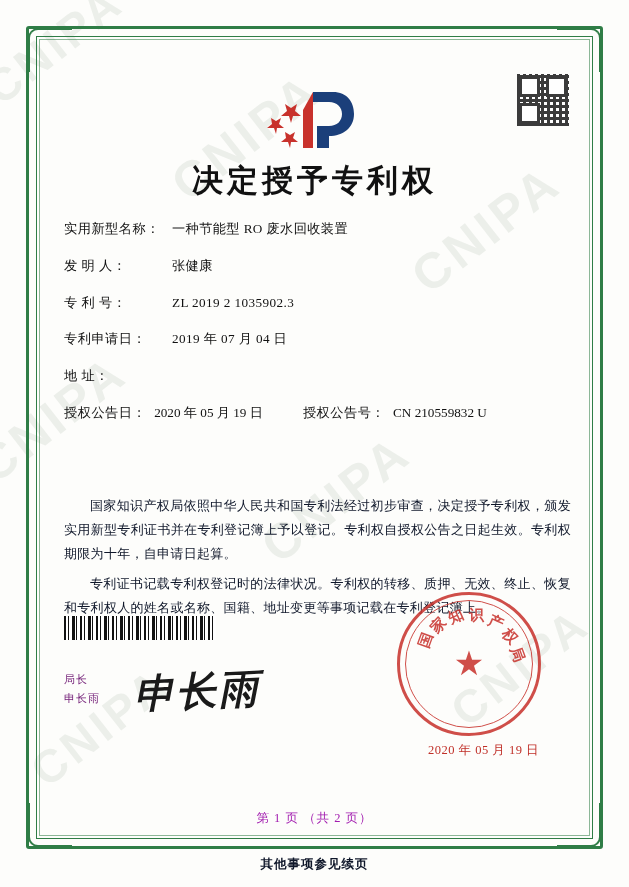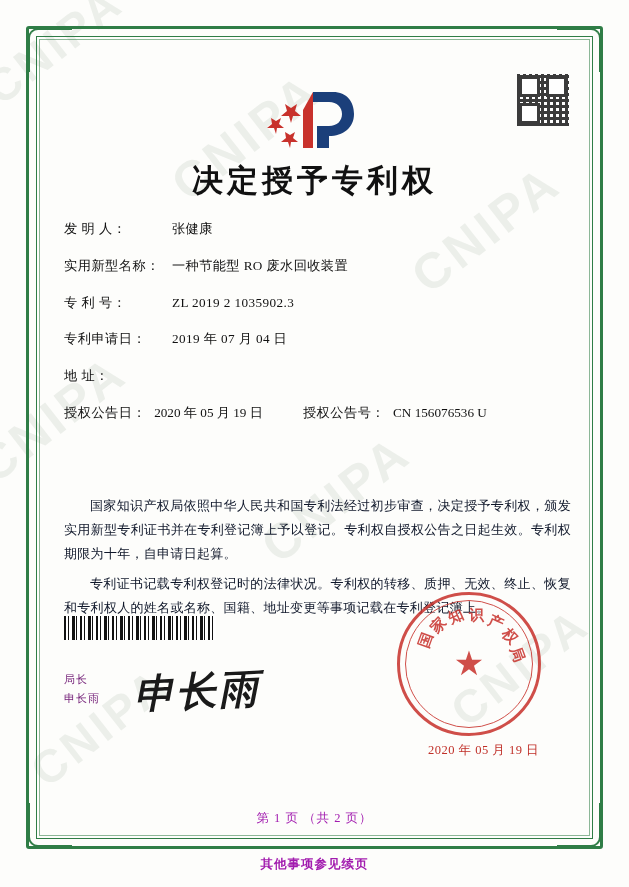--- a/index.html
+++ b/index.html
@@ -258,21 +258,21 @@
     letter-spacing: 1px;
   }
 
   .footer-note {
     position: absolute;
     left: 0; right: 0;
     bottom: 14px;
     text-align: center;
     font-size: 12.5px;
     font-weight: bold;
-    color: #a21caf;
+    color: #0f172a;
     letter-spacing: 1px;
   }
 </style>
 </head>
 <body>
 
 <div class="page">
 
   <div class="wm wm1">CNIPA</div>
   <div class="wm wm2">CNIPA</div>
@@ -307,27 +307,27 @@
         <path d="M16 32 L21 35 L26 32 L24 38 L29 42 L22 42 L21 48 L19 42 L12 42 L17 38 Z" fill="#c8322c"></path>
         <path d="M30 46 L35 49 L40 46 L38 52 L43 56 L36 56 L35 62 L33 56 L26 56 L31 52 Z" fill="#c8322c"></path>
       </svg>
     </div>
 
     <div class="title">决定授予专利权</div>
 
     <div class="fields">
 
       <div class="frow">
+        <div class="flabel">实用新型名称：</div>
+        <div class="fvalue">一种节能型 RO 废水回收装置</div>
+      </div>
+
+      <div class="frow">
         <div class="flabel">发  明  人：</div>
         <div class="fvalue">张健康</div>
-      </div>
-
-      <div class="frow">
-        <div class="flabel">实用新型名称：</div>
-        <div class="fvalue">一种节能型 RO 废水回收装置</div>
       </div>
 
       <div class="frow">
         <div class="flabel">专  利  号：</div>
         <div class="fvalue">ZL 2019 2 1035902.3</div>
       </div>
 
       <div class="frow">
         <div class="flabel">专利申请日：</div>
         <div class="fvalue">2019 年 07 月 04 日</div>
@@ -341,21 +341,21 @@
       </div>
 
       <div class="frow">
         <div class="inline-pair">
           <div class="seg">
             <span class="seg-label">授权公告日：</span>
             <span class="seg-val">2020 年 05 月 19 日</span>
           </div>
           <div class="seg second">
             <span class="seg-label">授权公告号：</span>
-            <span class="seg-val">CN 156076536 U</span>
+            <span class="seg-val">CN 210559832 U</span>
           </div>
         </div>
       </div>
 
     </div>
 
     <div class="paras">
       <p>国家知识产权局依照中华人民共和国专利法经过初步审查，决定授予专利权，颁发实用新型专利证书并在专利登记簿上予以登记。专利权自授权公告之日起生效。专利权期限为十年，自申请日起算。</p>
       <p>专利证书记载专利权登记时的法律状况。专利权的转移、质押、无效、终止、恢复和专利权人的姓名或名称、国籍、地址变更等事项记载在专利登记簿上。</p>
     </div>

